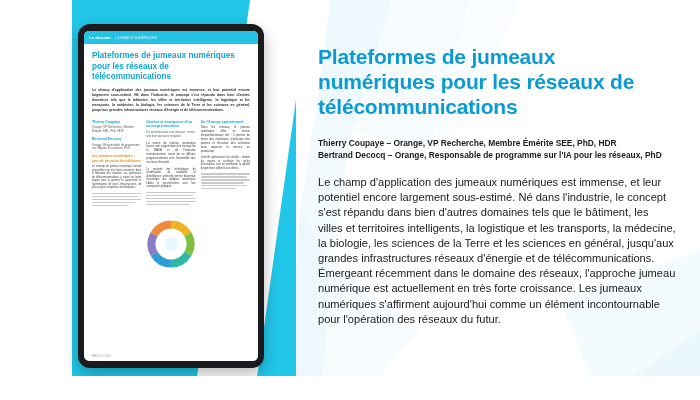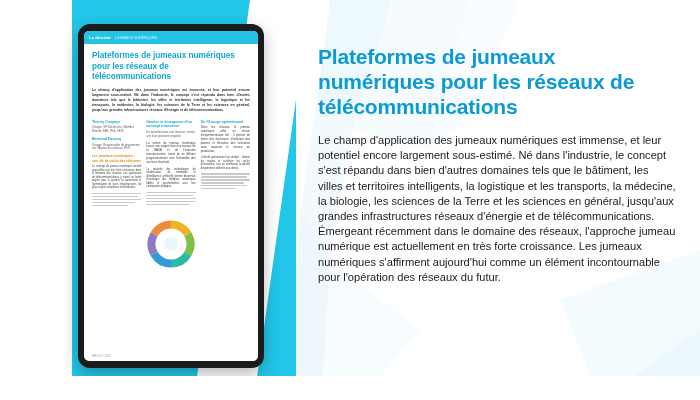--- a/index.html
+++ b/index.html
@@ -293,16 +293,20 @@
           </svg>
         </div>
       </div>
 
       <div class="pg-footer">REE N°2 / 2023</div>
     </div>
   </div>
 
   <div class="content">
     <h1 class="headline">Plateformes de jumeaux numériques pour les réseaux de télécommunications</h1>
+    <div class="authors">
+      <div>Thierry Coupaye – Orange, VP Recherche, Membre Émérite SEE, PhD, HDR</div>
+      <div>Bertrand Decocq – Orange, Responsable de programme sur l'IA pour les réseaux, PhD</div>
+    </div>
     <p class="abstract">Le champ d'application des jumeaux numériques est immense, et leur potentiel encore largement sous-estimé. Né dans l'industrie, le concept s'est répandu dans bien d'autres domaines tels que le bâtiment, les villes et territoires intelligents, la logistique et les transports, la médecine, la biologie, les sciences de la Terre et les sciences en général, jusqu'aux grandes infrastructures réseaux d'énergie et de télécommunications. Émergeant récemment dans le domaine des réseaux, l'approche jumeau numérique est actuellement en très forte croissance. Les jumeaux numériques s'affirment aujourd'hui comme un élément incontournable pour l'opération des réseaux du futur.</p>
   </div>
 
 </div>
 
 </body></html>

